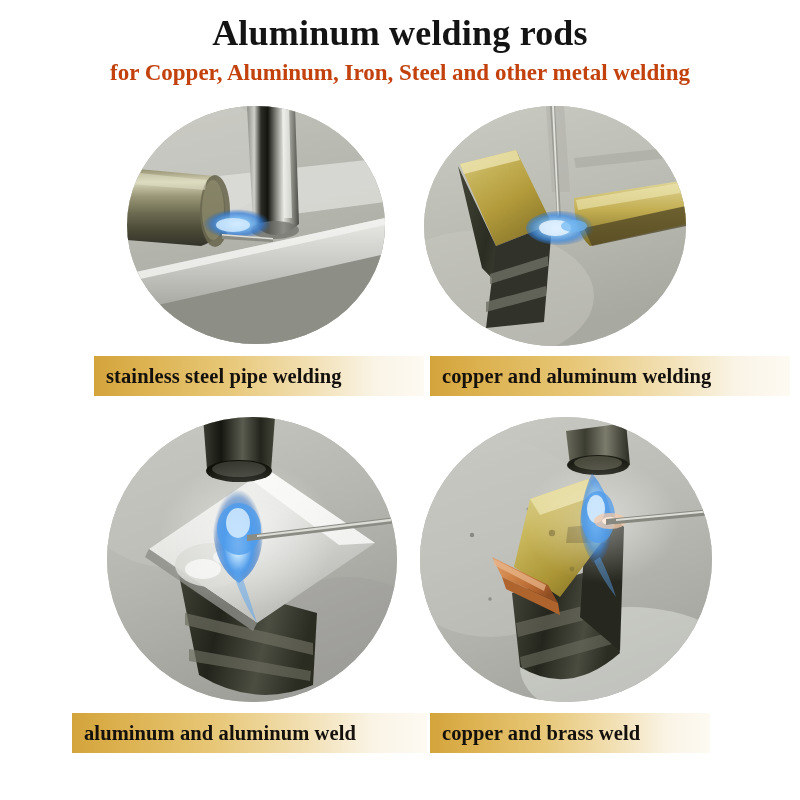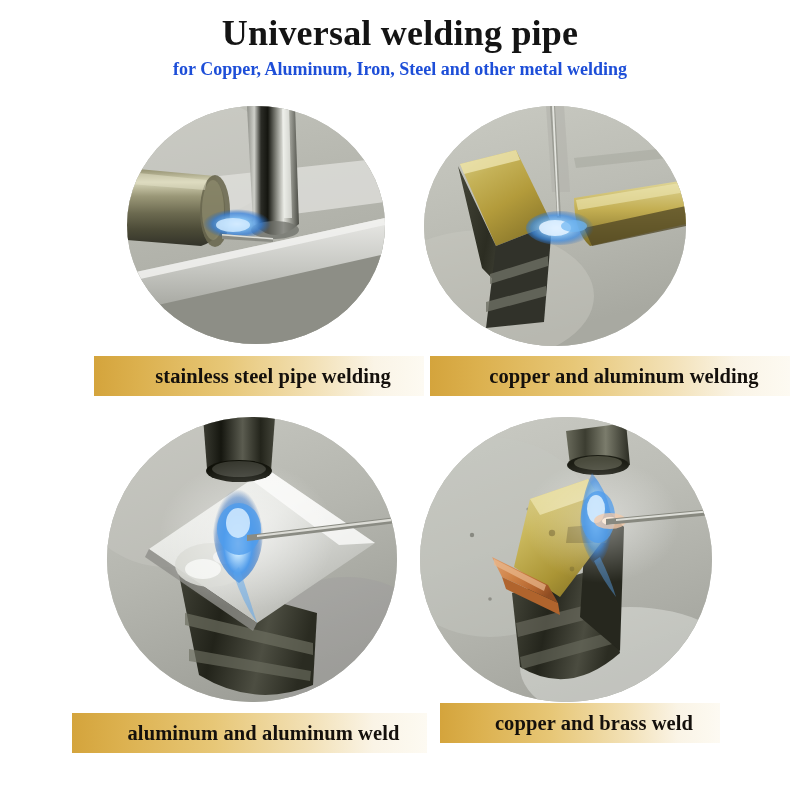--- a/index.html
+++ b/index.html
@@ -31,24 +31,24 @@
     font-size: 36px;
     font-weight: 700;
     letter-spacing: 0.2px;
     line-height: 1.08;
     color: #141414;
     font-family: "Liberation Serif", "DejaVu Serif", serif;
   }
   .subtitle {
     margin: 0;
     padding-top: 7px;
-    font-size: 18px;
+    font-size: 23px;
     font-weight: 700;
     line-height: 1.1;
-    color: #1d4ed8;
+    color: #c2410c;
     font-family: "Liberation Serif", "DejaVu Serif", serif;
   }
 
   
   .panels {
     position: absolute;
     left: 0;
     top: 100px;
     width: 800px;
     height: 700px;
@@ -74,47 +74,46 @@
   .photo-br { left: 0px;   top: 2px;  width: 292px; height: 285px; }
 
   .photo svg { display: block; width: 100%; height: 100%; }
 
   
   .caption {
     position: absolute;
     display: flex;
     align-items: center;
     box-sizing: border-box;
-    padding-left: 28px;
+    padding-left: 12px;
     height: 40px;
     background: linear-gradient(to right,
        #d4a43c 0%,
        #dcb14f 14%,
        #e7c777 40%,
        #f2e0b4 66%,
        #faf4e6 85%,
        #fdfaf2 100%);
     font-size: 20.5px;
     font-weight: 700;
     color: #14100c;
     white-space: nowrap;
     font-family: "Liberation Serif", "DejaVu Serif", serif;
     letter-spacing: 0.1px;
-    justify-content: center;
   }
   .cap-tl { left: 4px;  top: 252px; width: 330px; }
   .cap-tr { left: 10px; top: 252px; width: 360px; }
   .cap-bl { left: 10px; top: 298px; width: 355px; }
-  .cap-br { left: 10px; top: 288px; width: 280px; margin-left: 10px; }
+  .cap-br { left: 10px; top: 298px; width: 280px; }
 </style>
 </head>
 <body>
 
 <div class="header">
-  <h1 class="title">Universal welding pipe</h1>
+  <h1 class="title">Aluminum welding rods</h1>
   <p class="subtitle">for Copper, Aluminum, Iron, Steel and other metal welding</p>
 </div>
 
 <div class="panels">
 
   <div class="panel panel-tl">
     <div class="photo photo-tl">
       <svg viewBox="0 0 258 238" preserveAspectRatio="xMidYMid slice">
         <defs>
           <linearGradient id="bgA" x1="0" y1="0" x2="0.25" y2="1">

